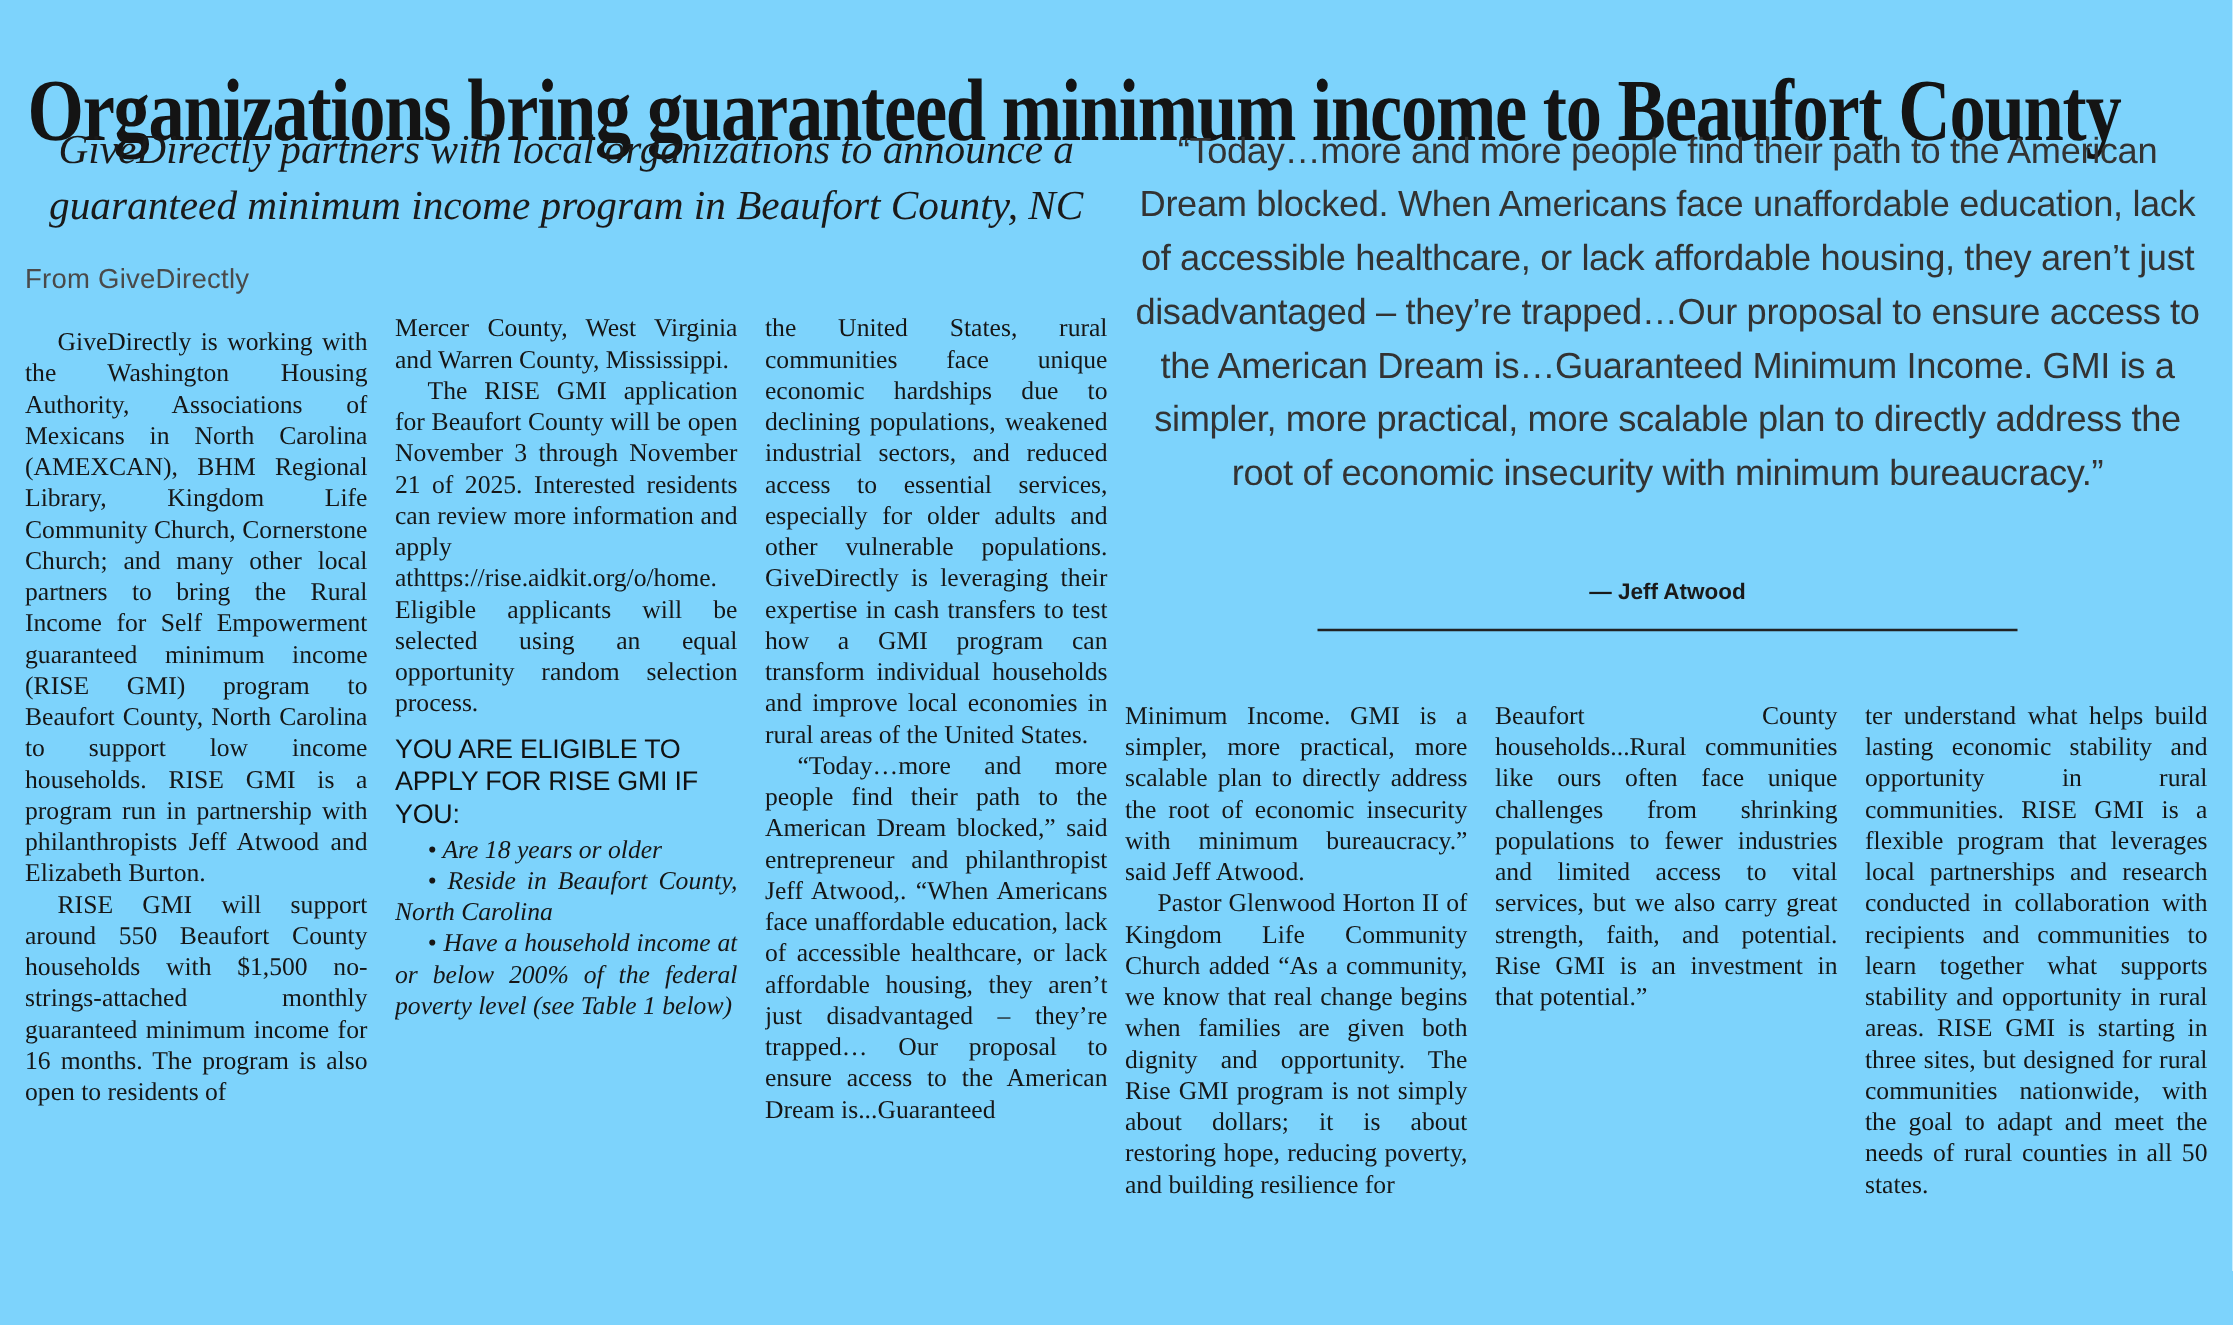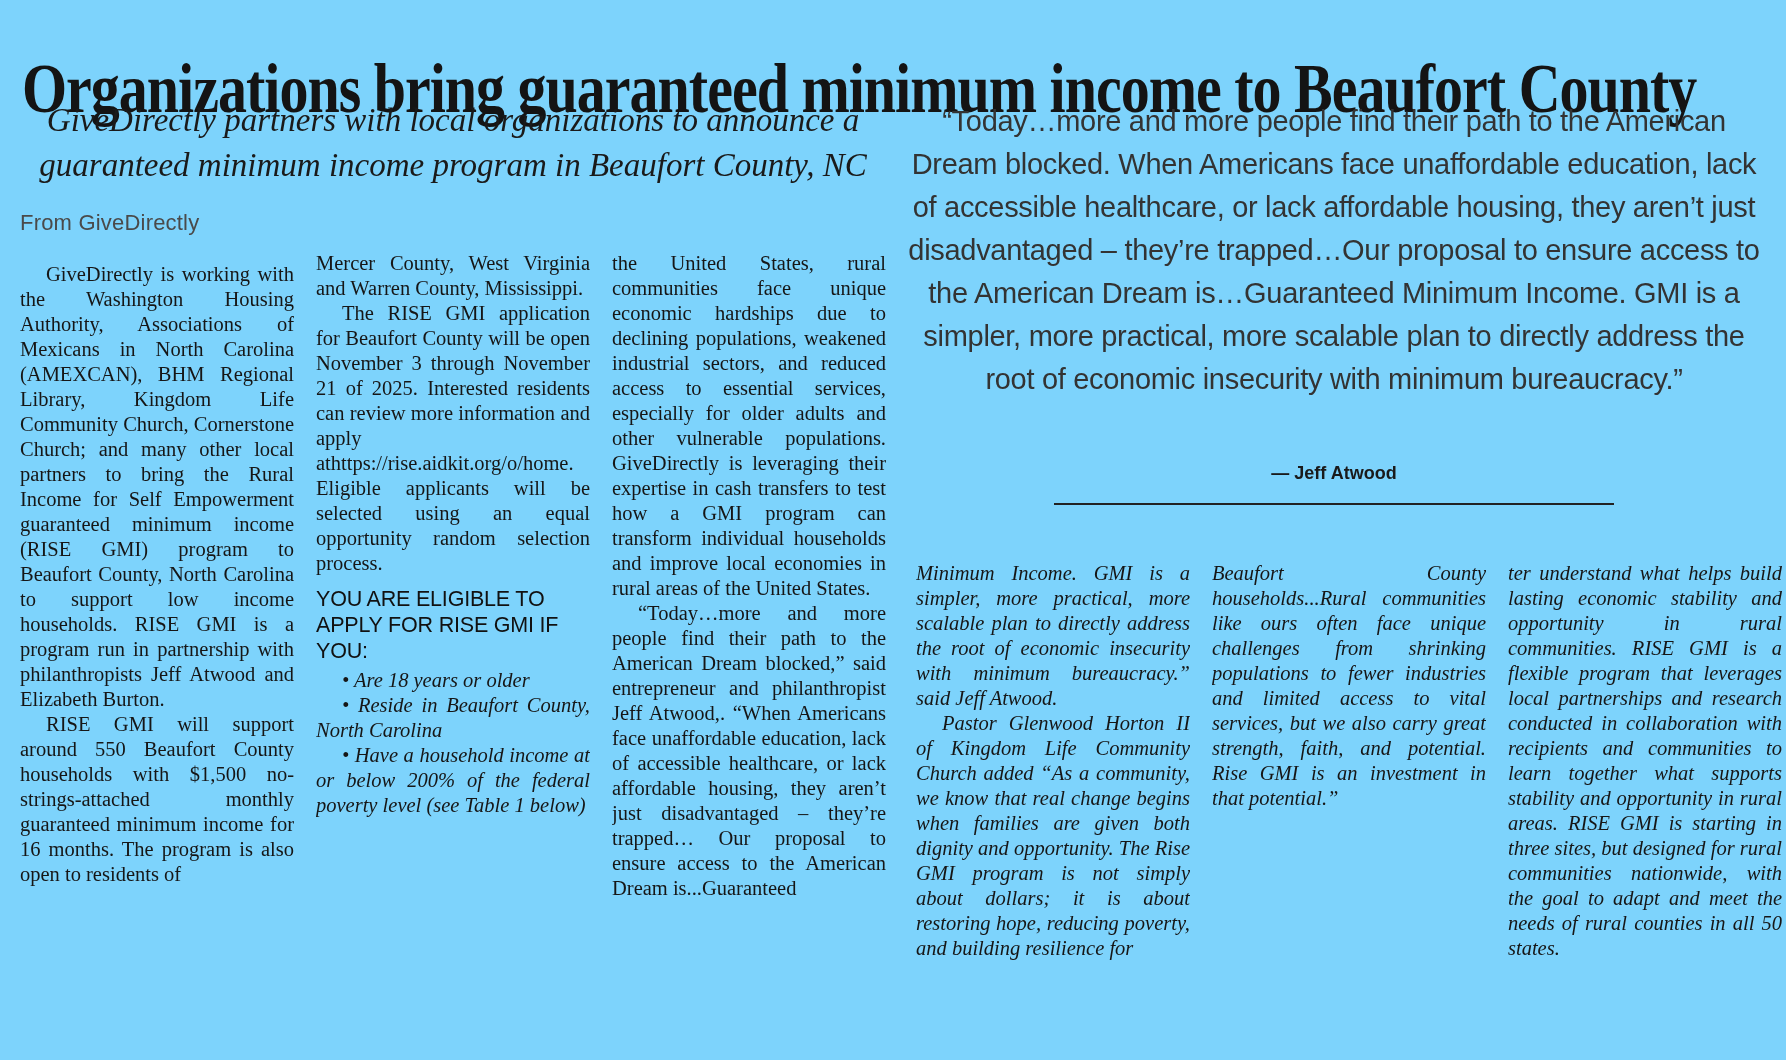--- a/index.html
+++ b/index.html
@@ -52,21 +52,21 @@
     font-family:"Liberation Sans", sans-serif;
     font-weight:bold;
     font-size:18px;
     text-align:center;
     color:#1a1a1a;
   }
   .attr-rule{
     position:absolute;left:154px;top:408px;width:560px;height:0;
     border-top:2px solid #222;
   }
-  .right-columns{position:absolute;left:16px;top:425px;width:100%;height:495px;display:flex;gap:22px;overflow:hidden;font-style:italic;}
+  .right-columns{position:absolute;left:0;top:425px;width:100%;height:495px;display:flex;gap:22px;overflow:hidden;}
   
   .col{width:274px;overflow:hidden;}
   .col .p, .col .p_cont, .col .bullet{
     font-family:"Liberation Serif", serif;
     font-size:20.5px;
     line-height:25px;
     text-align:justify;
     text-justify:inter-word;
     hyphens:auto;-webkit-hyphens:auto;
     margin:0;

